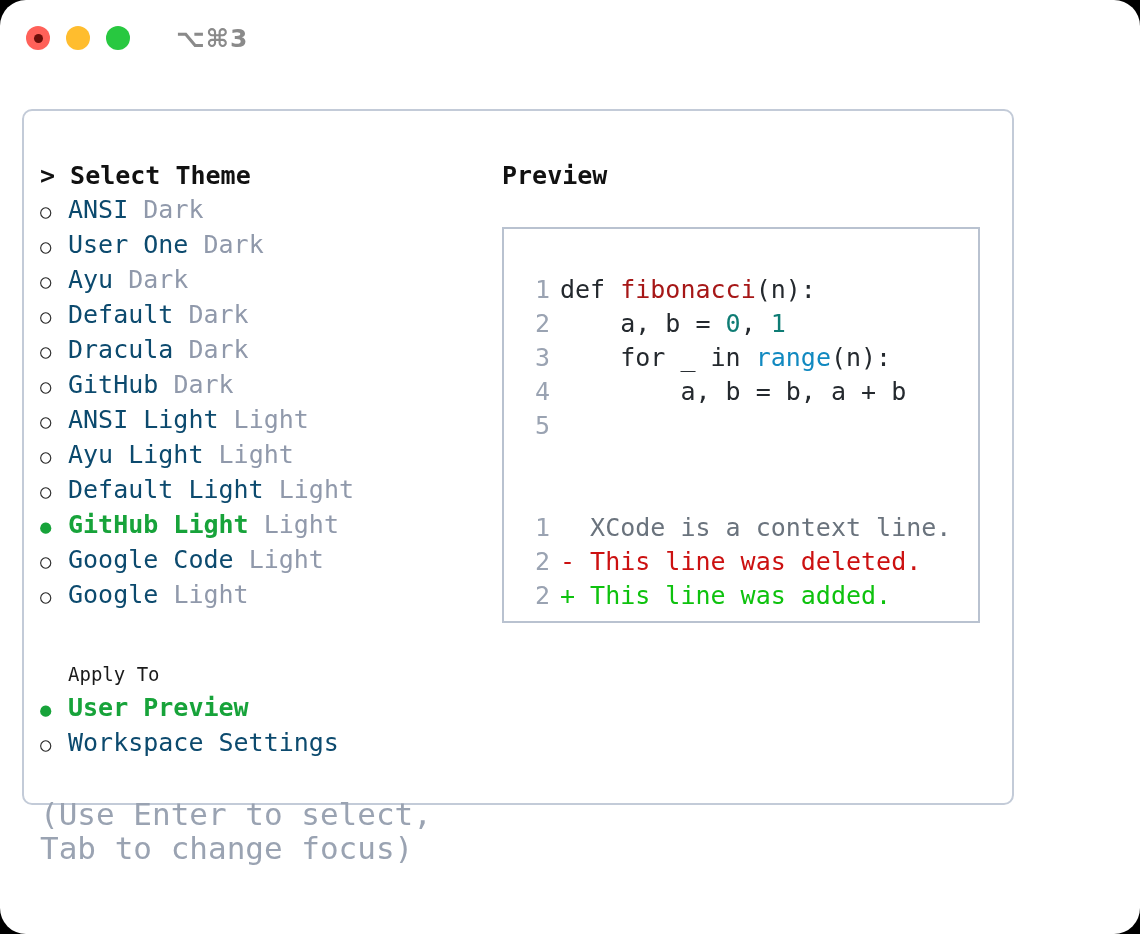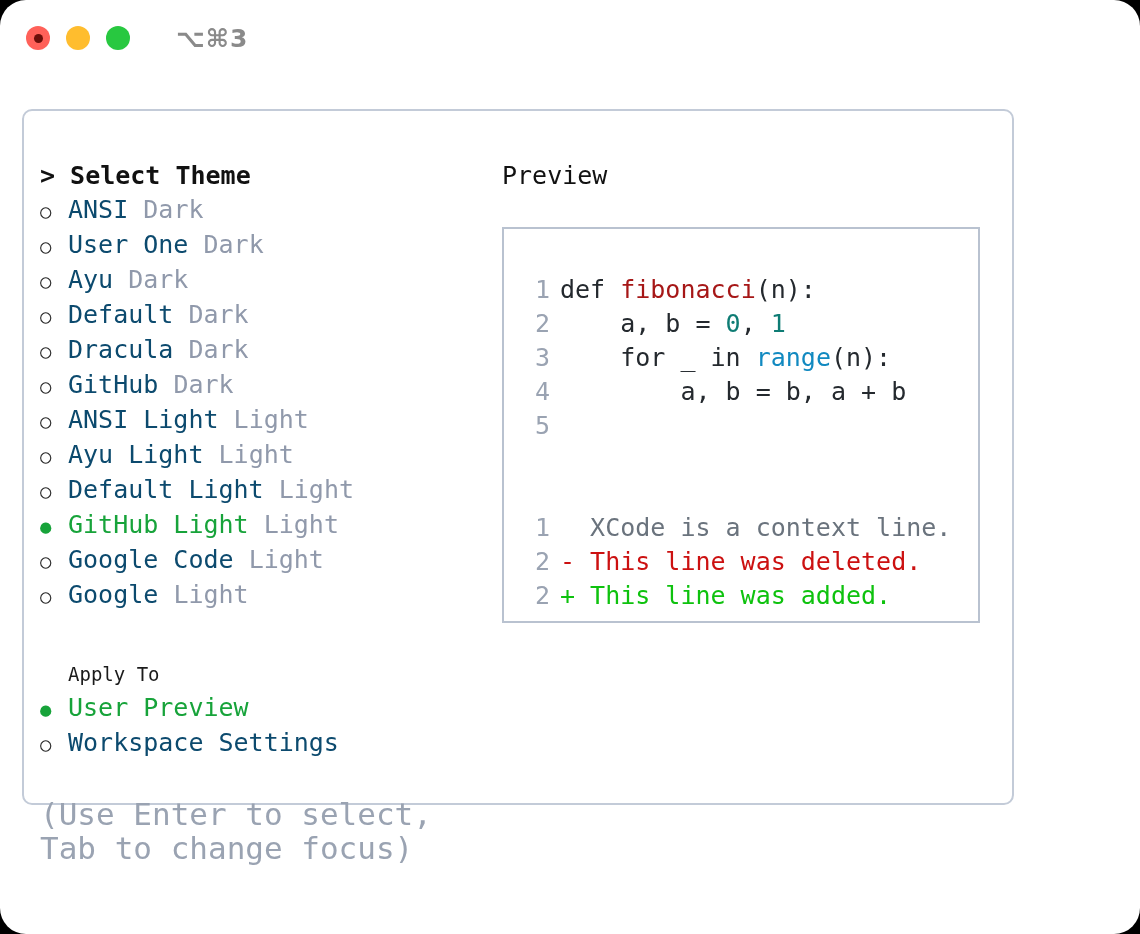--- a/index.html
+++ b/index.html
@@ -132,41 +132,41 @@
   .opt .bullet {
     display: inline-block;
     width: 28px;
     flex: 0 0 28px;
     color: #2b2b2b;
     font-size: 19px;
     line-height: 34px;
   }
   .opt.sel .bullet { color: #17a33a; font-size: 19px; }
   .opt .name  { color: #0c4a6e; }
-  .opt.sel .name { color: #17a33a; }
+  .opt.sel .name { color: #17a33a; font-weight: bold; }
   .opt .tag   { color: #9099ab; }
 
   .spacer-lg { height: 44px; }
   .spacer-md { height: 36px; }
 
   
   .hint {
     padding-left: 0px;
     font-size: 31px;
     line-height: 34px;
     color: #9aa3b2;
     width: 400px;
   }
 
   
   .preview-label {
     font-size: 25px;
     line-height: 34px;
     color: #111111;
-    font-weight: normal;
+    font-weight: bold;
     padding-left: 0px;
   }
   .code-box {
     margin-top: 34px;
     width: 478px;
     height: 396px;
     box-sizing: border-box;
     border: 2px solid #b9c2d0;
     background: #ffffff;
     padding: 44px 0 0 20px;

